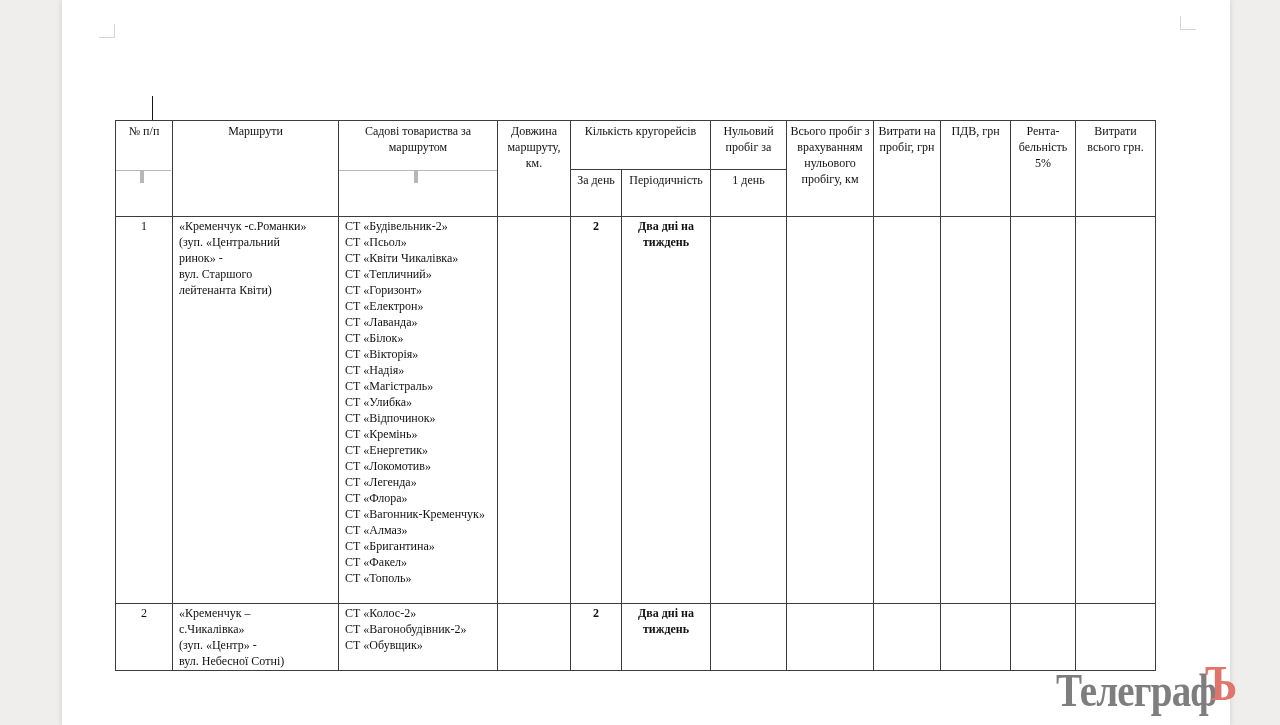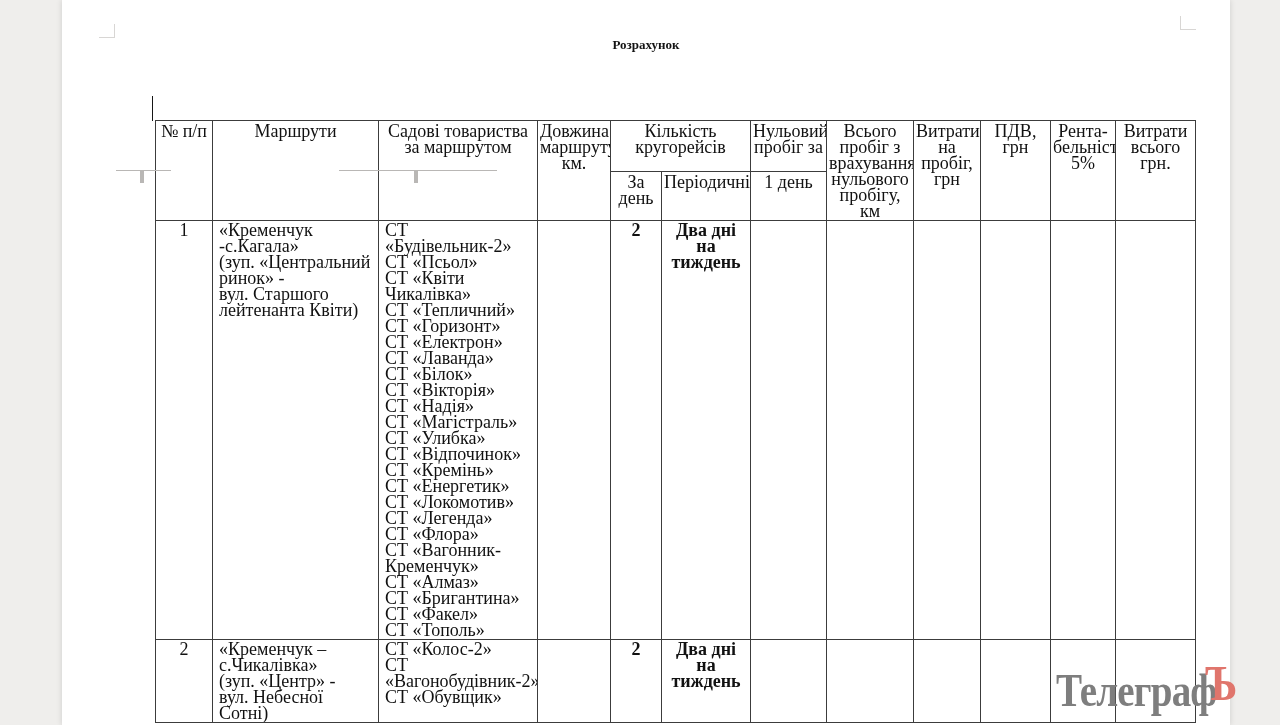--- a/index.html
+++ b/index.html
@@ -11,21 +11,21 @@
   .crop{position:absolute;width:15px;height:13px;}
   .crop.tl{left:37px;top:24px;border-right:1px solid #d8d6d4;border-bottom:1px solid #d8d6d4;}
   .crop.tr{left:1118px;top:16px;border-left:1px solid #d8d6d4;border-bottom:1px solid #d8d6d4;}
   
   .doc-title{position:absolute;left:0;top:37px;width:100%;text-align:center;
              font-size:13px;font-weight:bold;line-height:16px;color:#141414;}
   
   .cursor{position:absolute;left:90px;top:96px;width:1px;height:25px;background:#161616;}
   
   .doc-table{position:absolute;left:53px;top:120px;width:1040px;border-collapse:collapse;
-             table-layout:fixed;font-size:18px;line-height:16px;color:#111;margin-left:40px;}
+             table-layout:fixed;font-size:12px;line-height:16px;color:#111;}
   .doc-table td{border:1px solid #3c3c3c;vertical-align:top;padding:1px 4px;text-align:center;
                 overflow:hidden;}
   .doc-table thead td{padding:2px 2px 1px 2px;}
   tr.hrA{height:49px;}
   tr.hrB{height:47px;}
   tr.row1{height:387px;}
   tr.row2{height:64px;}
   td.cell-left{text-align:left;padding-left:6px;padding-right:4px;}
   .bold{font-weight:bold;}
   
@@ -44,21 +44,20 @@
 </head>
 <body>
 
 <div class="stage">
   <div class="page">
 
     <div class="crop tl"></div>
     <div class="crop tr"></div>
 
     <div class="doc-title">
-      <div>Розрахунок</div>
     </div>
 
     <div class="cursor"></div>
 
     <table class="doc-table">
       <colgroup>
         <col style="width:57px">
           <col style="width:166px">
           <col style="width:159px">
         <col style="width:73px">
@@ -88,21 +87,21 @@
         <tr class="hrB">
           <td>За день</td>
           <td>Періодичність</td>
           <td>1 день</td>
         </tr>
       </thead>
       <tbody>
         <tr class="row1">
           <td>1</td>
           <td class="cell-left">
-              <div>«Кременчук -с.Кагала»</div>
+              <div>«Кременчук -с.Романки»</div>
               <div>(зуп. «Центральний</div>
               <div>ринок» -</div>
               <div>вул. Старшого</div>
               <div>лейтенанта Квіти)</div>
             </td>
           <td class="cell-left">
               <div>СТ «Будівельник-2»</div>
               <div>СТ «Псьол»</div>
               <div>СТ «Квіти Чикалівка»</div>
               <div>СТ «Тепличний»</div>

